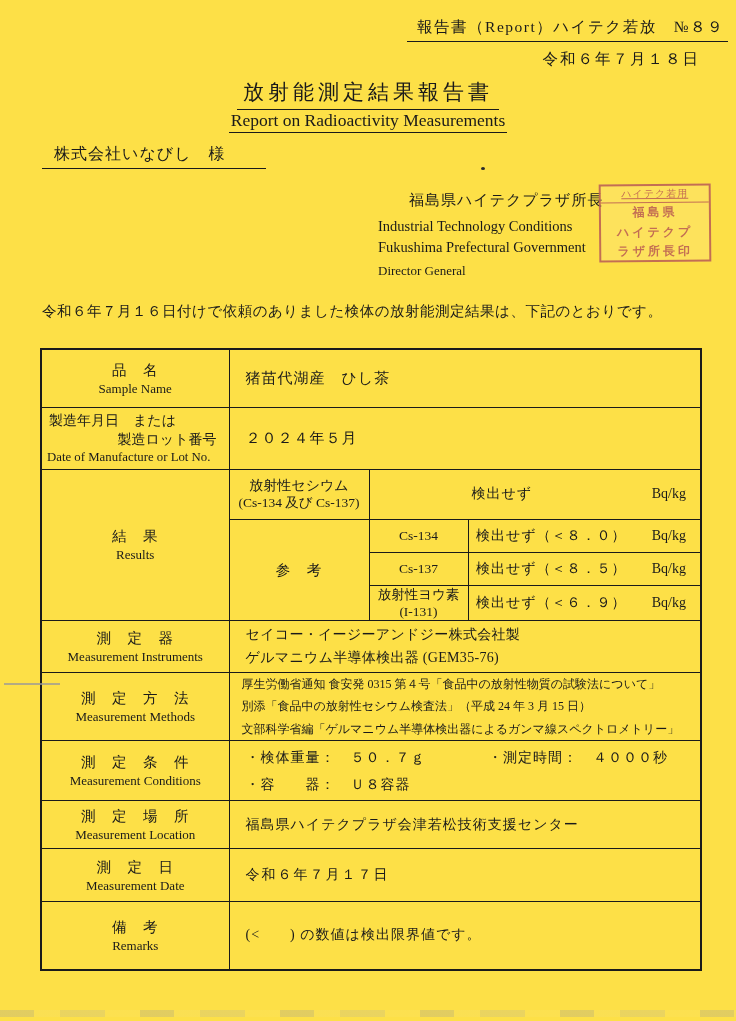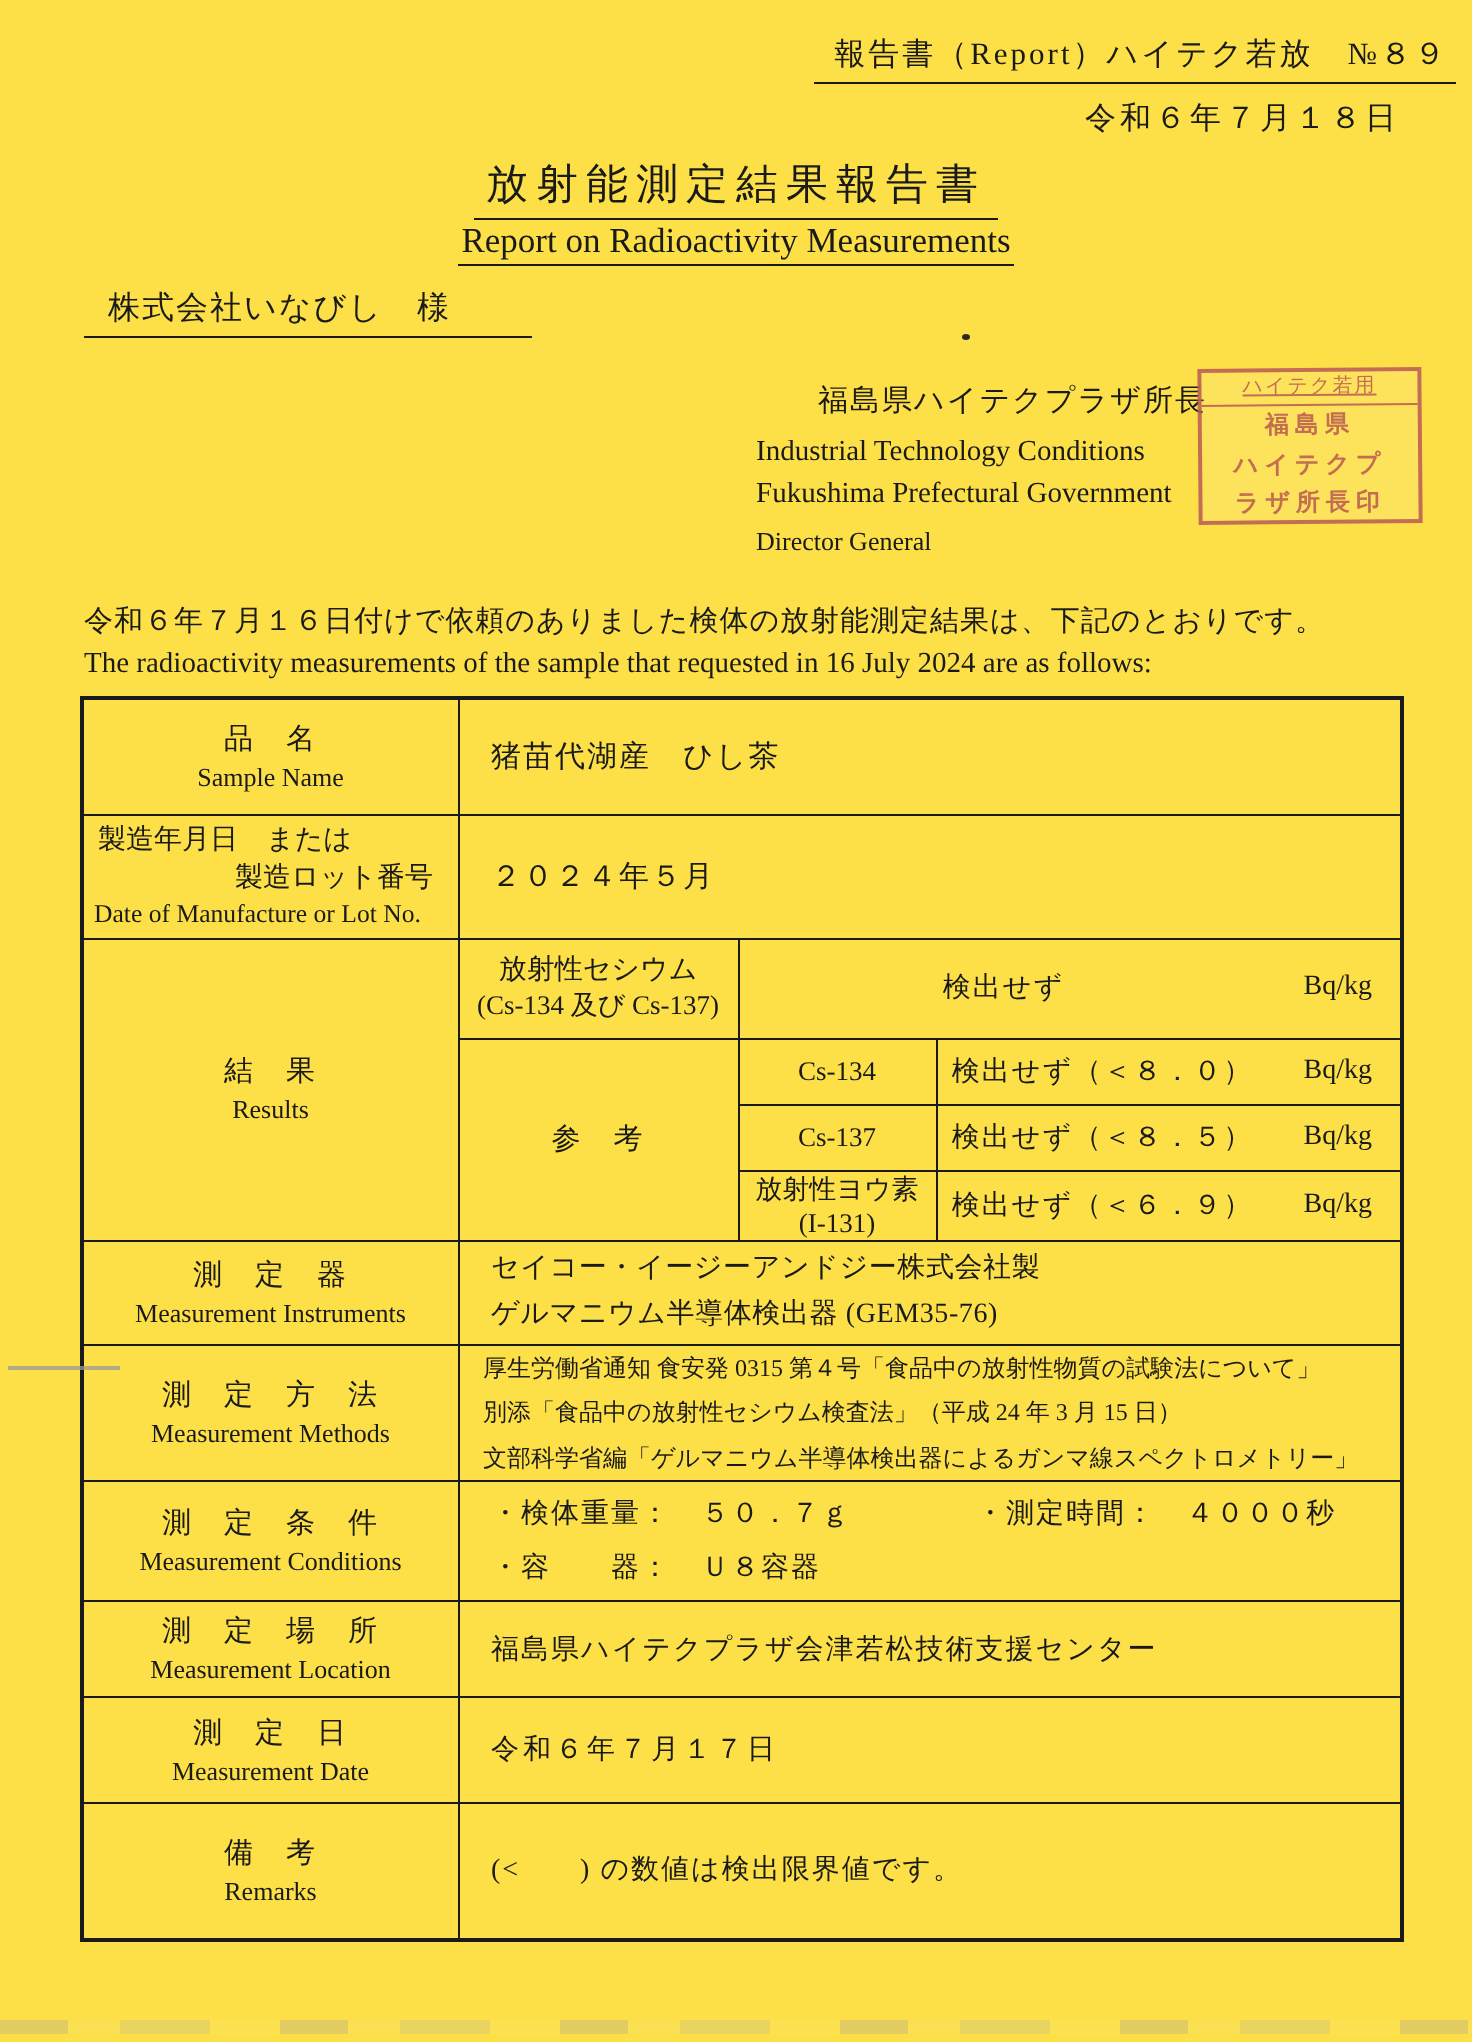--- a/index.html
+++ b/index.html
@@ -145,21 +145,20 @@
 
   <div class="stamp">
     <div class="stamp-top">ハイテク若用</div>
     <div class="stamp-row">福島県</div>
     <div class="stamp-row">ハイテクプ</div>
     <div class="stamp-row">ラザ所長印</div>
   </div>
 
   <div class="intro">
     <div class="intro-ja">令和６年７月１６日付けで依頼のありました検体の放射能測定結果は、下記のとおりです。</div>
-    <div class="intro-en">The radioactivity measurements of the sample that requested in 16 July 2024 are as follows:</div>
   </div>
 
   <table class="report">
     <colgroup>
       <col style="width:188px">
         <col style="width:140px">
         <col style="width:99px">
         <col style="width:233px">
     </colgroup>
 

